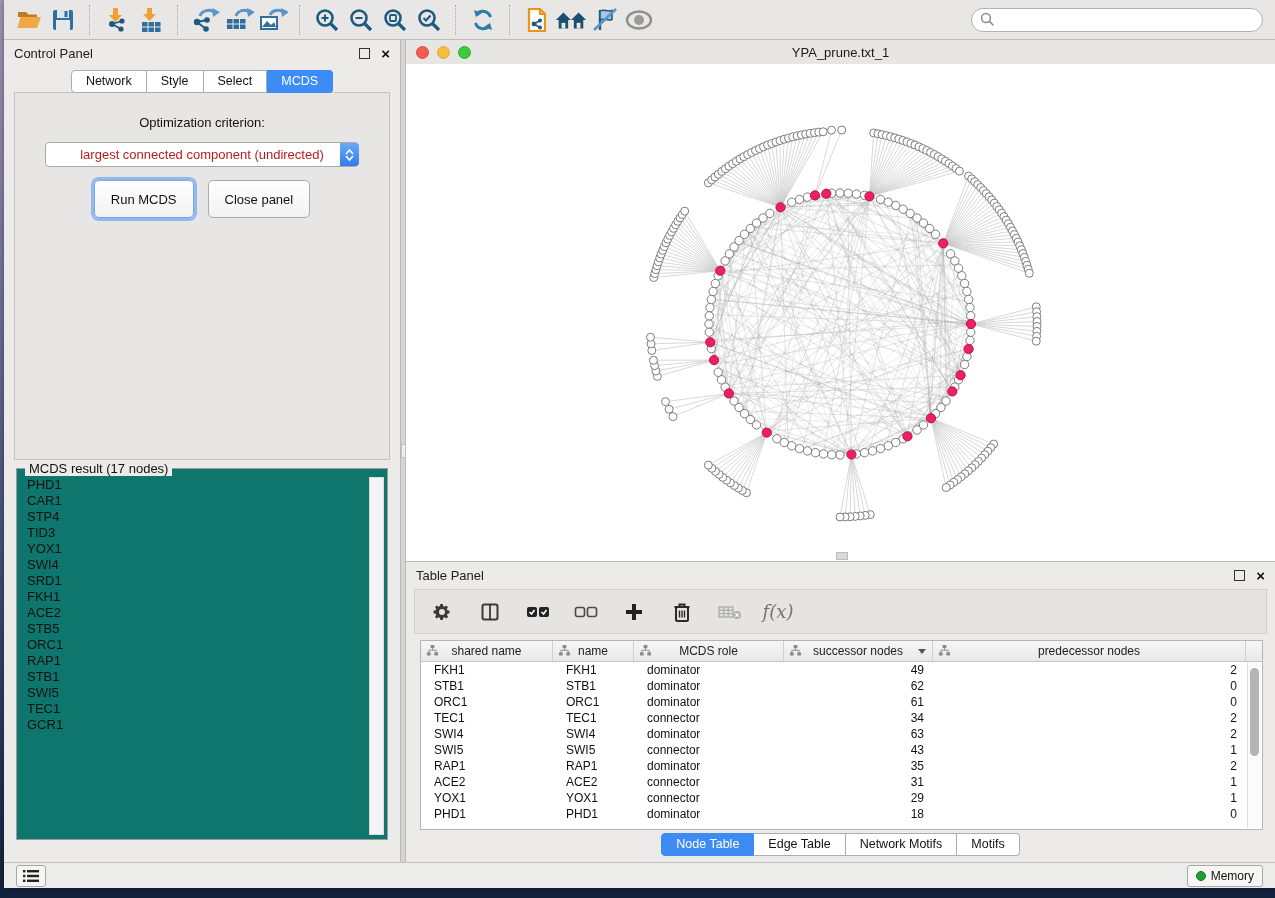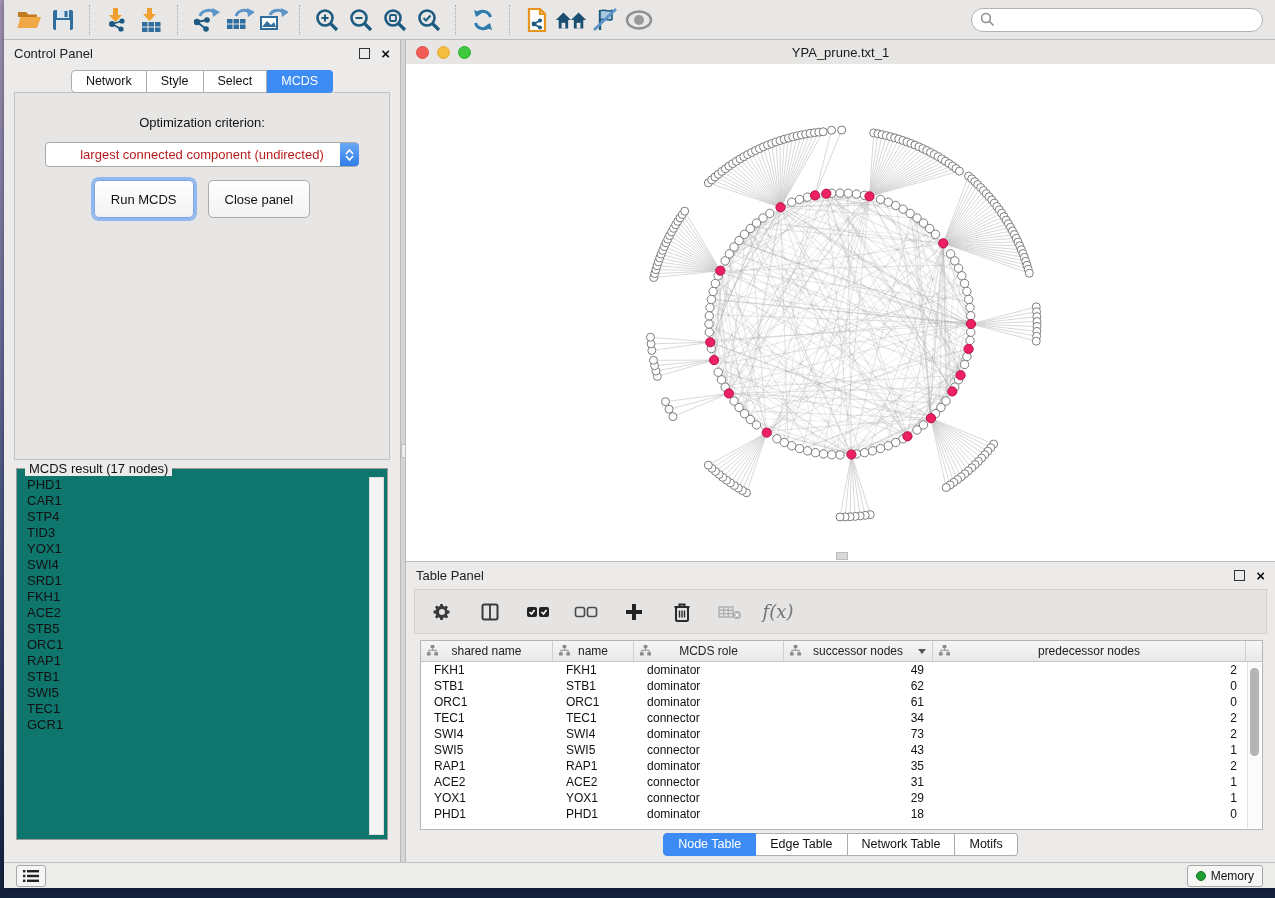--- a/index.html
+++ b/index.html
@@ -1141,21 +1141,21 @@
                 <div class="td l" style="width: 132px;">TEC1</div>
                 <div class="td l" style="width: 81px;">TEC1</div>
                 <div class="td l" style="width: 150px;">connector</div>
                 <div class="td r" style="width: 149px;">34</div>
                 <div class="td r" style="width: 313px;">2</div>
               </div>
               <div class="tr">
                 <div class="td l" style="width: 132px;">SWI4</div>
                 <div class="td l" style="width: 81px;">SWI4</div>
                 <div class="td l" style="width: 150px;">dominator</div>
-                <div class="td r" style="width: 149px;">73</div>
+                <div class="td r" style="width: 149px;">63</div>
                 <div class="td r" style="width: 313px;">2</div>
               </div>
               <div class="tr">
                 <div class="td l" style="width: 132px;">SWI5</div>
                 <div class="td l" style="width: 81px;">SWI5</div>
                 <div class="td l" style="width: 150px;">connector</div>
                 <div class="td r" style="width: 149px;">43</div>
                 <div class="td r" style="width: 313px;">1</div>
               </div>
               <div class="tr">
@@ -1188,21 +1188,21 @@
               </div>
             </div>
           <div class="tbl-scroll">
               <div class="tbl-thumb"></div>
             </div>
         </div>
 
         <div class="tp-tabs" id="table-tabs">
             <span class="tab active">Node Table</span>
             <span class="tab">Edge Table</span>
-            <span class="tab">Network Table</span>
+            <span class="tab">Network Motifs</span>
             <span class="tab">Motifs</span>
           </div>
       </div>
     </div>
   </div>
 
   <div class="statusbar">
     <span class="sb-left-btn">
       <svg width="16" height="12" viewBox="0 0 16 12">
           <g fill="#222">

